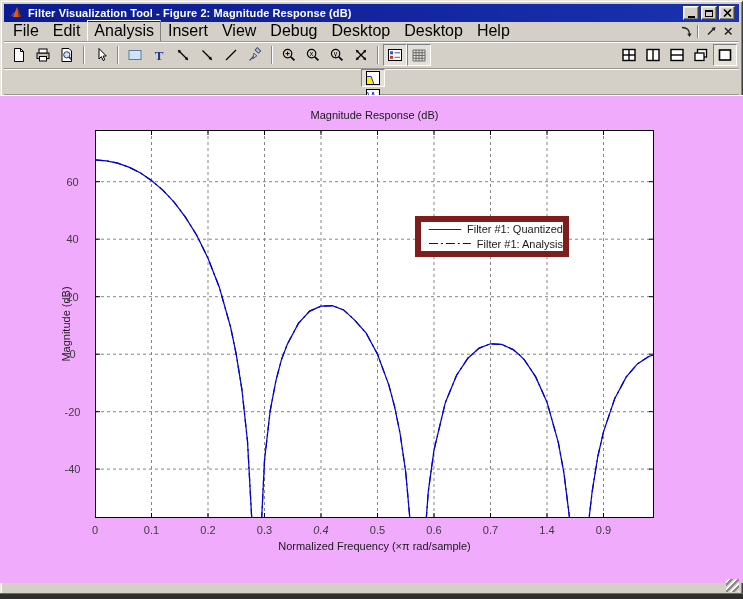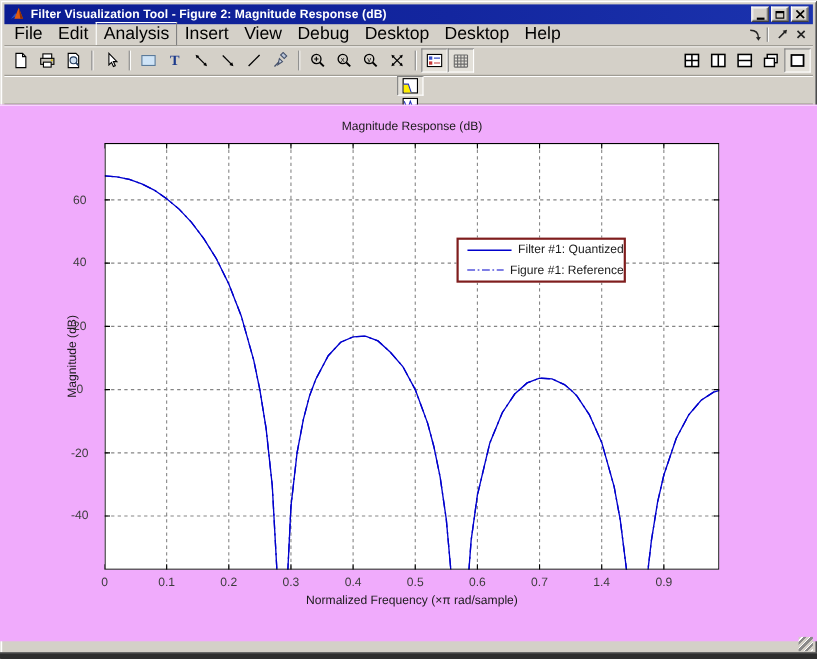--- a/index.html
+++ b/index.html
@@ -51,21 +51,21 @@
   .right-group{margin-left:auto;display:flex;padding-right:2px;}
   .figure{position:absolute;left:0;top:95px;width:743px;height:488px;background:#f0abfc;box-shadow:inset 0 1px 0 #ffffff;}
   .chart-title{position:absolute;left:95px;top:14px;width:559px;text-align:center;font-size:11px;color:#1a1a1a;}
   #plot{position:absolute;left:95px;top:35px;}
   .ytick{position:absolute;left:56px;width:33px;text-align:center;font-size:11px;color:#3c3c3c;}
   .xtick{position:absolute;top:429px;width:34px;text-align:center;font-size:11px;color:#3c3c3c;}
   .xlabel{position:absolute;left:95px;top:445px;width:559px;text-align:center;font-size:11px;color:#1a1a1a;}
   .ylabel{position:absolute;left:66px;top:229px;transform:translate(-50%,-50%) rotate(-90deg);white-space:nowrap;font-size:11px;color:#1a1a1a;}
   .legend{
     position:absolute;left:415px;top:121px;width:154px;height:41px;
-    background:#ffffff;border:2px solid #7f1d1d;display:flex;flex-direction:column;justify-content:center;
+    background:#ffffff;border:6px solid #7f1d1d;display:flex;flex-direction:column;justify-content:center;
   }
   .legend-row{display:flex;align-items:center;height:19px;padding-left:7px;}
   .legend-label{font-size:11px;color:#1a1a1a;margin-left:5px;white-space:nowrap;}
   .resize-grip{
     position:absolute;right:4px;bottom:7px;width:13px;height:13px;
     background:repeating-linear-gradient(135deg,#d4d0c8 0 2px,#ffffff 2px 3px,#8a8a8a 3px 5px);
   }
   .bottom-strip{position:absolute;left:0;right:0;bottom:0;height:6px;background:#2e2e2e;border-top:1px solid #6a6a6a;}
 </style>
 </head>
@@ -433,34 +433,34 @@
         <div class="legend-row">
           <svg width="44" height="9" viewBox="0 0 44 9">
             <line x1="1" y1="4.5" x2="43" y2="4.5" stroke="#0000cc" stroke-width="1.2"></line>
           </svg>
           <span class="legend-label">Filter #1: Quantized</span>
         </div>
         <div class="legend-row">
           <svg width="44" height="9" viewBox="0 0 44 9">
             <line x1="1" y1="4.5" x2="43" y2="4.5" stroke="#0000cc" stroke-width="1.2" stroke-dasharray="9 3 2 3"></line>
           </svg>
-          <span class="legend-label">Figure #1: Reference</span>
+          <span class="legend-label">Filter #1: Analysis</span>
         </div>
       </div>
   <div class="ytick" style="top: 80.7333px;">60</div>
       <div class="ytick" style="top: 138.215px;">40</div>
       <div class="ytick" style="top: 195.696px;">20</div>
       <div class="ytick" style="top: 253.178px;">0</div>
       <div class="ytick" style="top: 310.659px;">-20</div>
       <div class="ytick" style="top: 368.141px;">-40</div>
       <div class="xtick" style="left: 78px;">0</div>
       <div class="xtick" style="left: 134.499px;">0.1</div>
       <div class="xtick" style="left: 190.998px;">0.2</div>
       <div class="xtick" style="left: 247.497px;">0.3</div>
-      <div class="xtick" style="left: 303.996px;">0.4</div>
+      <div class="xtick" style="left: 303.996px; font-style: italic;">0.4</div>
       <div class="xtick" style="left: 360.494px;">0.5</div>
       <div class="xtick" style="left: 416.993px;">0.6</div>
       <div class="xtick" style="left: 473.492px;">0.7</div>
       <div class="xtick" style="left: 529.991px;">1.4</div>
       <div class="xtick" style="left: 586.49px;">0.9</div>
     </div>
 
   <div class="resize-grip"></div>
   <div class="bottom-strip"></div>
 

